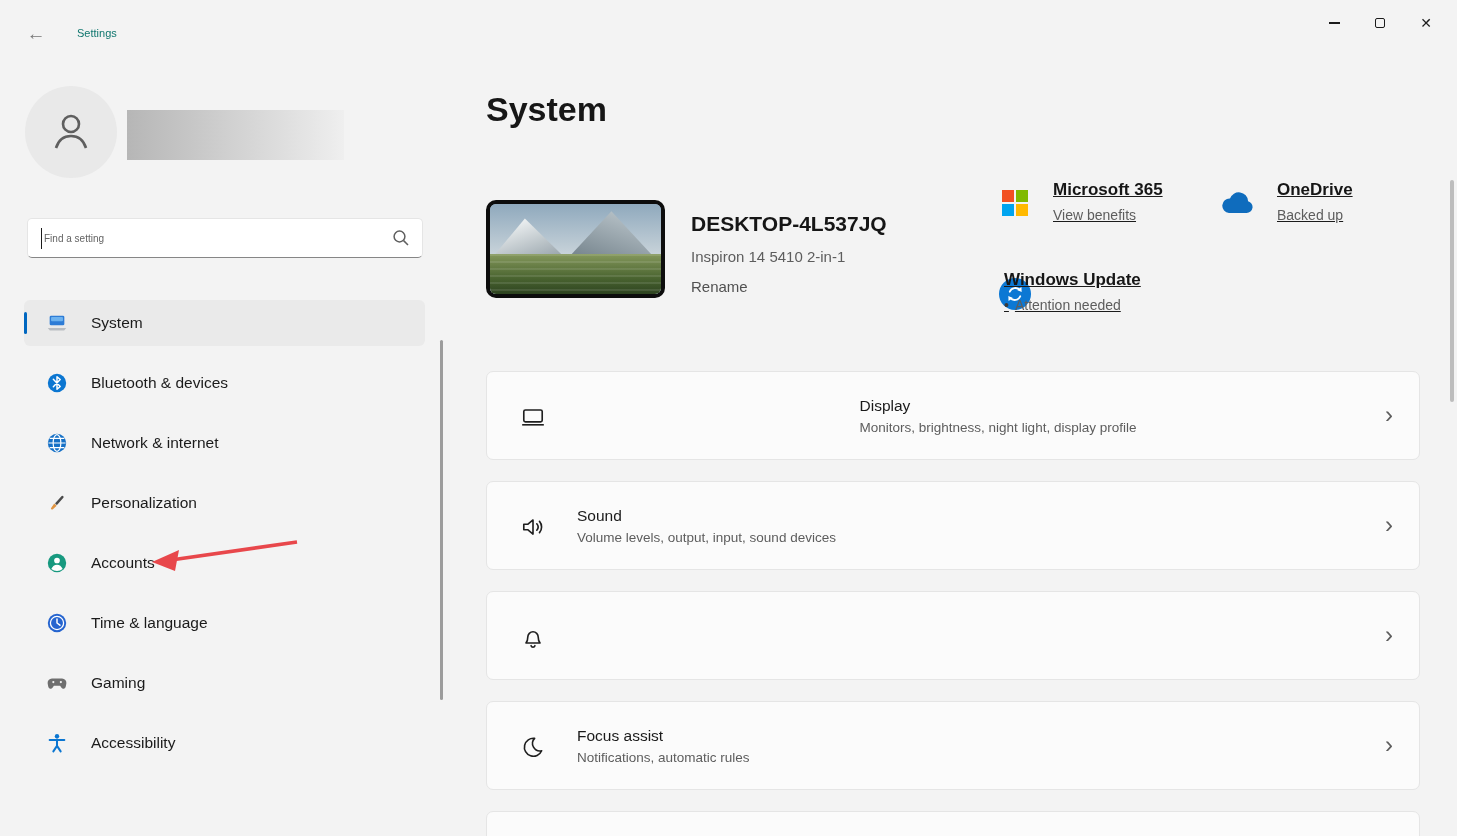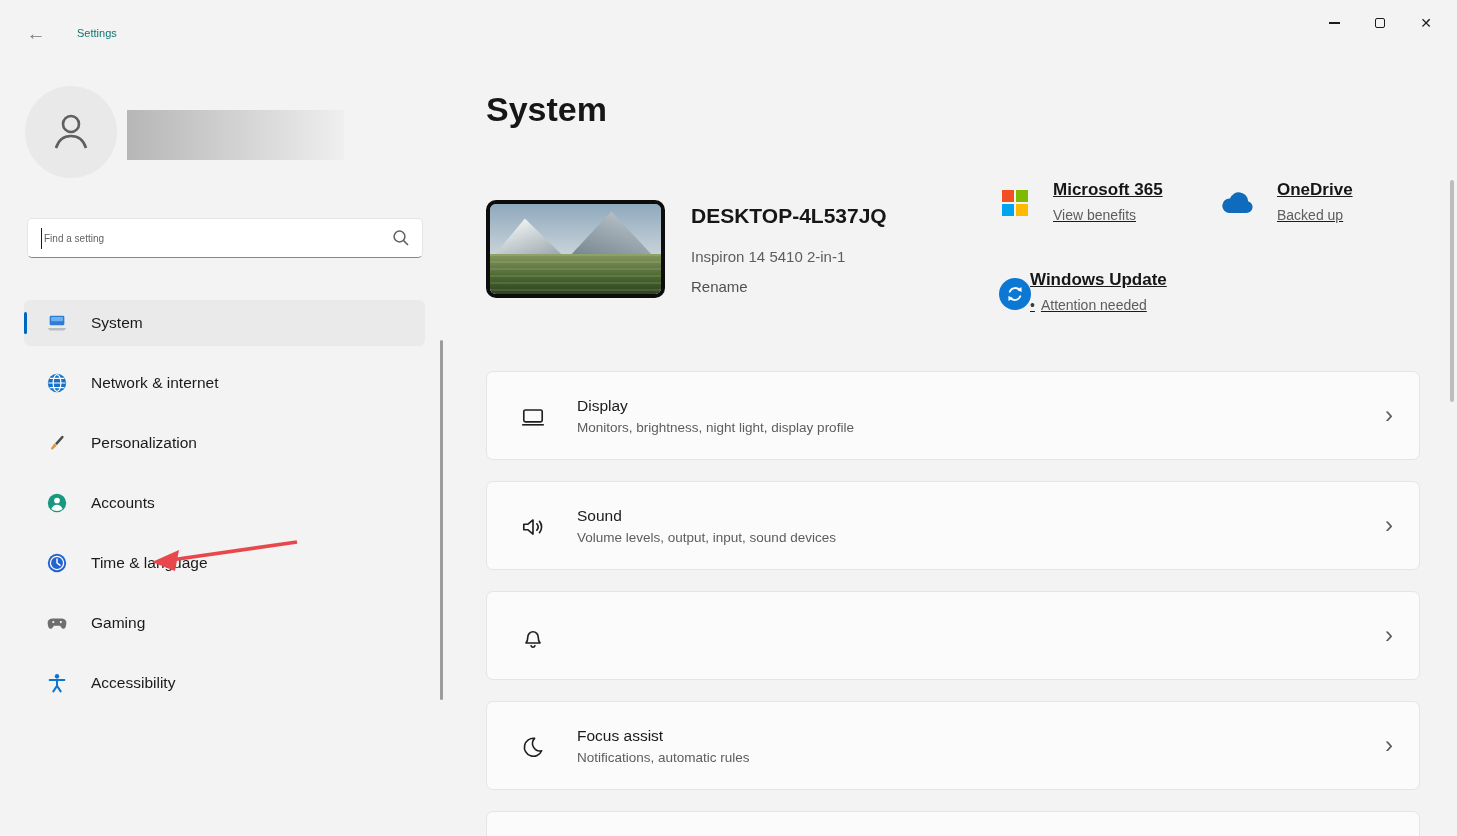--- a/index.html
+++ b/index.html
@@ -48,21 +48,21 @@
   .thumb .sky { position:absolute; inset:0; background:linear-gradient(180deg,#8fa9bd 0%, #c7d2d9 55%, #b7c4ca 100%); }
   .thumb .m1 { position:absolute; left:-12%; top:16%; width:72%; height:74%;
                background:linear-gradient(160deg,#eaeeef 20%, #8d9aa2 70%); clip-path:polygon(0 100%, 45% 0, 100% 100%); }
   .thumb .m2 { position:absolute; right:-10%; top:8%; width:78%; height:80%;
                background:linear-gradient(200deg,#b3bec4 20%, #6f7e87 75%); clip-path:polygon(0 100%, 50% 0, 100% 100%); }
   .thumb .valley { position:absolute; left:0; bottom:0; width:100%; height:44%;
                    background:linear-gradient(180deg,#85985c 0%, #4a6430 60%, #2d4320 100%); }
   .thumb .valley::after { content:""; position:absolute; inset:0;
                    background:repeating-linear-gradient(180deg, rgba(255,255,255,0.10) 0 2px, transparent 2px 7px); }
 
-  .device-name { position:absolute; left:691px; top:204px; font-size:21px; font-weight:700; color:#161616; }
+  .device-name { position:absolute; left:691px; top:212px; font-size:21px; font-weight:700; color:#161616; }
   .device-model { position:absolute; left:691px; top:248px; font-size:15px; color:#5d5d5d;text-align:right; }
   .rename-link { position:absolute; left:691px; top:278px; font-size:15px; color:#515151; background:none; border:none;
                  cursor:pointer; font-family:"Liberation Sans", sans-serif; padding:0; }
 
   .tile-title { font-size:17px; font-weight:700; color:#161616; }
   .tile-sub { font-size:14px; color:#5d5d5d; margin-top:7px; }
   .tile-text { position:absolute;text-decoration:underline; }
   .ms-grid { position:absolute; left:1002px; top:190px; width:26px; height:26px; display:grid;
              grid-template-columns:12px 12px; grid-template-rows:12px 12px; gap:2px; }
   .ms-grid span { display:block; }
@@ -130,20 +130,29 @@
       <span class="nav-icon">
         <svg width="22" height="22" viewBox="0 0 24 24">
           <rect x="4" y="4" width="16" height="10.5" rx="1.5" fill="#2e7cd6"></rect>
           <rect x="5.5" y="5.5" width="13" height="4.5" rx="1" fill="#6db2ef"></rect>
           <path d="M2 17.5h20l-2.2 2.8H4.2z" fill="#b9bdc2"></path>
         </svg>
       </span>
       <span class="nav-label">System</span>
     </div>
 
+    <div class="nav-item">
+      <span class="nav-icon">
+        <svg width="22" height="22" viewBox="0 0 24 24">
+          <circle cx="12" cy="12" r="10" fill="#0b76d1"></circle>
+          <polyline points="8,8 15.5,15.8 12,18.8 12,5.2 15.5,8.2 8,16" fill="none" stroke="#ffffff" stroke-width="1.6" stroke-linejoin="round" stroke-linecap="round"></polyline>
+        </svg>
+      </span>
+      <span class="nav-label">Bluetooth &amp; devices</span>
+    </div>
 
     <div class="nav-item">
       <span class="nav-icon">
         <svg width="22" height="22" viewBox="0 0 24 24">
           <circle cx="12" cy="12" r="10" fill="#1570c6"></circle>
           <ellipse cx="12" cy="12" rx="4.2" ry="9.2" fill="none" stroke="#ffffff" stroke-width="1.3"></ellipse>
           <path d="M2.6 12h18.8 M4 7h16 M4 17h16" stroke="#ffffff" stroke-width="1.3" fill="none"></path>
         </svg>
       </span>
       <span class="nav-label">Network &amp; internet</span>
@@ -244,26 +253,26 @@
   </div>
 
   <span class="update-icon">
     <svg width="18" height="18" viewBox="0 0 24 24">
       <path d="M5 9a8 8 0 0 1 13.5-2.2" stroke="#ffffff" stroke-width="2.4" fill="none" stroke-linecap="round"></path>
       <polygon points="20.6,2.8 20.9,9.4 14.8,6.8" fill="#ffffff"></polygon>
       <path d="M19 15a8 8 0 0 1-13.5 2.2" stroke="#ffffff" stroke-width="2.4" fill="none" stroke-linecap="round"></path>
       <polygon points="3.4,21.2 3.1,14.6 9.2,17.2" fill="#ffffff"></polygon>
     </svg>
   </span>
-  <div class="tile-text" style="left:1030px; top:270px;">
+  <div class="tile-text" style="left:1004px; top:270px;">
     <div class="tile-title">Windows Update</div>
     <div class="tile-sub"><span class="bullet-dot">•</span><span>Attention needed</span></div>
   </div>
 
-  <div class="card" style="top:371px;">
+  <div class="card" style="top:371px;justify-content:center;">
     <span class="card-icon">
       <svg width="26" height="26" viewBox="0 0 24 24" fill="none" stroke="#1f1f1f" stroke-width="1.5">
         <rect x="3.5" y="5.5" width="17" height="11" rx="1.5"></rect>
         <path d="M2 19.2h20"></path>
       </svg>
     </span>
     <div class="card-text">
       <div class="card-title">Display</div>
       <div class="card-sub">Monitors, brightness, night light, display profile</div>
     </div>

